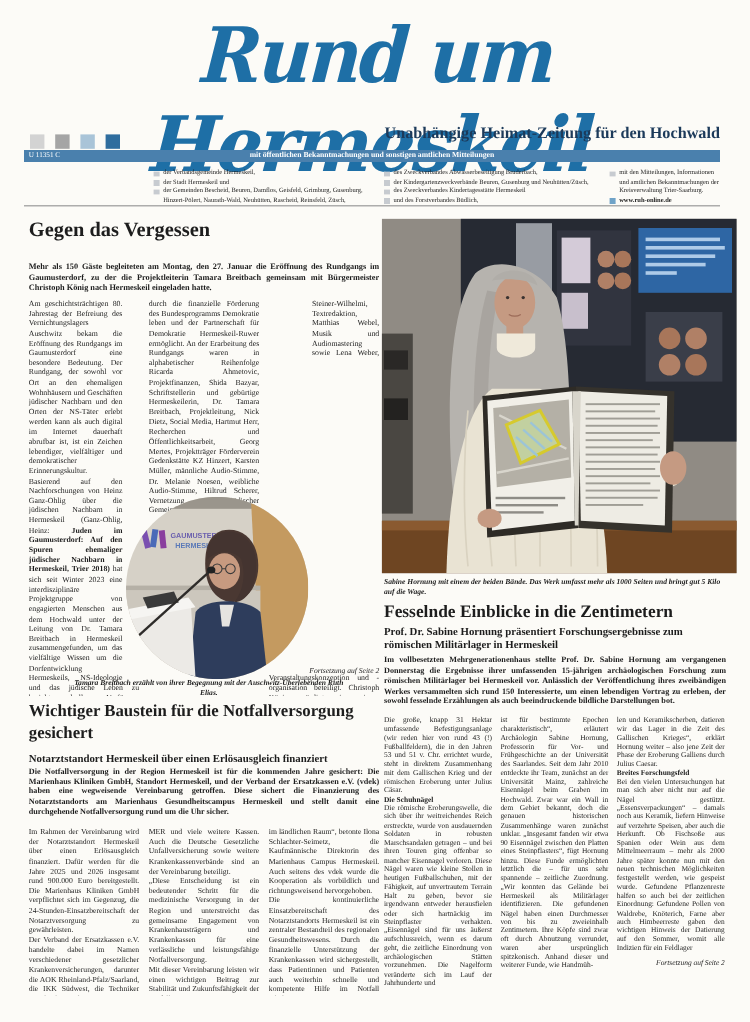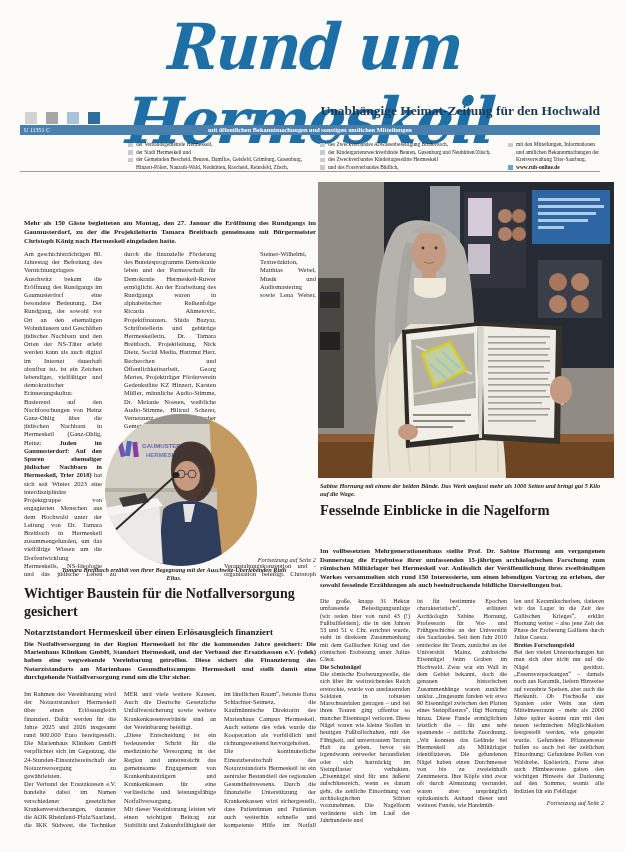--- a/index.html
+++ b/index.html
@@ -97,20 +97,21 @@
     <div class="covitem">der Kindergartenzweckverbände Beuren, Gusenburg und Neuhütten/Züsch,</div>
     <div class="covitem">des Zweckverbandes Kindertagesstätte Hermeskeil</div>
     <div class="covitem">und des Forstverbandes Büdlich,</div>
   </div>
   <div id="cov3" class="cov">
     <div class="covitem">mit den Mitteilungen, Informationen und amtlichen Bekanntmachungen der Kreisverwaltung Trier-Saarburg.</div>
     <div class="covitem web">www.ruh-online.de</div>
   </div>
   <div id="toprule"></div>
 
+  <div id="m-headline">Gegen das Vergessen</div>
   <div id="m-lead" class="jt">Mehr als 150 Gäste begleiteten am Montag, den 27. Januar die Eröffnung des Rundgangs im Gaumusterdorf, zu der die Projektleiterin Tamara Breitbach gemeinsam mit Bürgermeister Christoph König nach Hermeskeil eingeladen hatte.</div>
   <div id="m-body" class="cols">
     <div class="col jt">
       <span class="wrapR"></span>
       <p>Am geschichtsträchtigen 80. Jahrestag der Befreiung des Vernichtungslagers Auschwitz bekam die Eröffnung des Rundgangs im Gaumusterdorf eine besondere Bedeutung. Der Rundgang, der sowohl vor Ort an den ehemaligen Wohnhäusern und Geschäften jüdischer Nachbarn und den Orten der NS-Täter erlebt werden kann als auch digital im Internet dauerhaft abrufbar ist, ist ein Zeichen lebendiger, vielfältiger und demokratischer Erinnerungskultur.</p>
       <p><span>Basierend auf den Nachforschungen von Heinz Ganz-Ohlig über die jüdischen Nachbarn in Hermeskeil (Ganz-Ohlig, Heinz: </span><b>Juden im Gaumusterdorf: Auf den Spuren ehemaliger jüdischer Nachbarn in Hermeskeil, Trier 2018)</b><span> hat sich seit Winter 2023 eine interdisziplinäre Projektgruppe von engagierten Menschen aus dem Hochwald unter der Leitung von Dr. Tamara Breitbach in Hermeskeil zusammengefunden, um das vielfältige Wissen um die Dorfentwicklung Hermeskeils, NS-Ideologie und das jüdische Leben zu berichten und allen zur Verfügung zu stellen. Heinz Ganz-Öhlig war zur Eröffnung angereist und zeigte sich beeindruckt vom Ergebnis. Der Rundgang wurde</span></p>
     </div>
     <div class="col jt">
       <p>durch die finanzielle Förderung des Bundesprogramms Demokratie leben und der Partnerschaft für Demokratie Hermeskeil-Ruwer ermöglicht. An der Erarbeitung des Rundgangs waren in alphabetischer Reihenfolge Ricarda Ahmetovic, Projektfinanzen, Shida Bazyar, Schriftstellerin und gebürtige Hermeskeilerin, Dr. Tamara Breitbach, Projektleitung, Nick Dietz, Social Media, Hartmut Herr, Recherchen und Öffentlichkeitsarbeit, Georg Mertes, Projektträger Förderverein Gedenkstätte KZ Hinzert, Karsten Müller, männliche Audio-Stimme, Dr. Melanie Noesen, weibliche Audio-Stimme, Hiltrud Scherer, Vernetzung mit jüdischer Gemeinde Trier, Ronni</p>
     </div>
@@ -236,21 +237,22 @@
             <rect x="170" y="232" width="60" height="1.6"></rect>
           <rect x="170" y="238" width="48" height="1.6"></rect>
         </g>
         <ellipse cx="243" cy="208" rx="11" ry="14" fill="#c59a82"></ellipse>
         <ellipse cx="90" cy="250" rx="10" ry="8" fill="#c59a82"></ellipse>
       </g>
     </svg>
   </div>
 
   <div id="h-caption">Sabine Hornung mit einem der beiden Bände. Das Werk umfasst mehr als 1000 Seiten und bringt gut 5 Kilo auf die Wage.</div>
-  <div id="h-headline">Fesselnde Einblicke in die Nagelform</div>
+  <div id="h-headline">Fesselnde Einblicke in die Zentimetern</div>
+  <div id="h-subhead">Prof. Dr. Sabine Hornung präsentiert Forschungsergebnisse zum römischen Militärlager in Hermeskeil</div>
   <div id="h-lead" class="jt">Im vollbesetzten Mehrgenerationenhaus stellte Prof. Dr. Sabine Hornung am vergangenen Donnerstag die Ergebnisse ihrer umfassenden 15-jährigen archäologischen Forschung zum römischen Militärlager bei Hermeskeil vor. Anlässlich der Veröffentlichung ihres zweibändigen Werkes versammelten sich rund 150 Interessierte, um einen lebendigen Vortrag zu erleben, der sowohl fesselnde Erzählungen als auch beeindruckende bildliche Darstellungen bot.</div>
   <div id="h-body" class="cols">
     <div class="col jt">
       <p>Die große, knapp 31 Hektar umfassende Befestigungsanlage (wir reden hier von rund 43 (!) Fußballfeldern), die in den Jahren 53 und 51 v. Chr. errichtet wurde, steht in direktem Zusammenhang mit dem Gallischen Krieg und der römischen Eroberung unter Julius Cäsar.</p>
       <p class="colsub">Die Schuhnägel</p>
       <p>Die römische Eroberungswelle, die sich über ihr weitreichendes Reich erstreckte, wurde von ausdauernden Soldaten in robusten Marschsandalen getragen – und bei ihren Touren ging offenbar so mancher Eisennagel verloren. Diese Nägel waren wie kleine Stollen in heutigen Fußballschuhen, mit der Fähigkeit, auf unvertrautem Terrain Halt zu geben, bevor sie irgendwann entweder herausfielen oder sich hartnäckig im Steinpflaster verhakten. „Eisennägel sind für uns äußerst aufschlussreich, wenn es darum geht, die zeitliche Einordnung von archäologischen Stätten vorzunehmen. Die Nagelform veränderte sich im Lauf der Jahrhunderte und</p>
     </div>
     <div class="col jt">
       <p>ist für bestimmte Epochen charakteristisch“, erläutert Archäologin Sabine Hornung, Professorin für Vor- und Frühgeschichte an der Universität des Saarlandes. Seit dem Jahr 2010 entdeckte ihr Team, zunächst an der Universität Mainz, zahlreiche Eisennägel beim Graben im Hochwald. Zwar war ein Wall in dem Gebiet bekannt, doch die genauen historischen Zusammenhänge waren zunächst unklar. „Insgesamt fanden wir etwa 90 Eisennägel zwischen den Platten eines Steinpflasters“, fügt Hornung hinzu. Diese Funde ermöglichten letztlich die – für uns sehr spannende – zeitliche Zuordnung. „Wir konnten das Gelände bei Hermeskeil als Militärlager identifizieren. Die gefundenen Nägel haben einen Durchmesser von bis zu zweieinhalb Zentimetern. Ihre Köpfe sind zwar oft durch Abnutzung verrundet, waren aber ursprünglich spitzkonisch. Anhand dieser und weiterer Funde, wie Handmüh-</p>
     </div>

